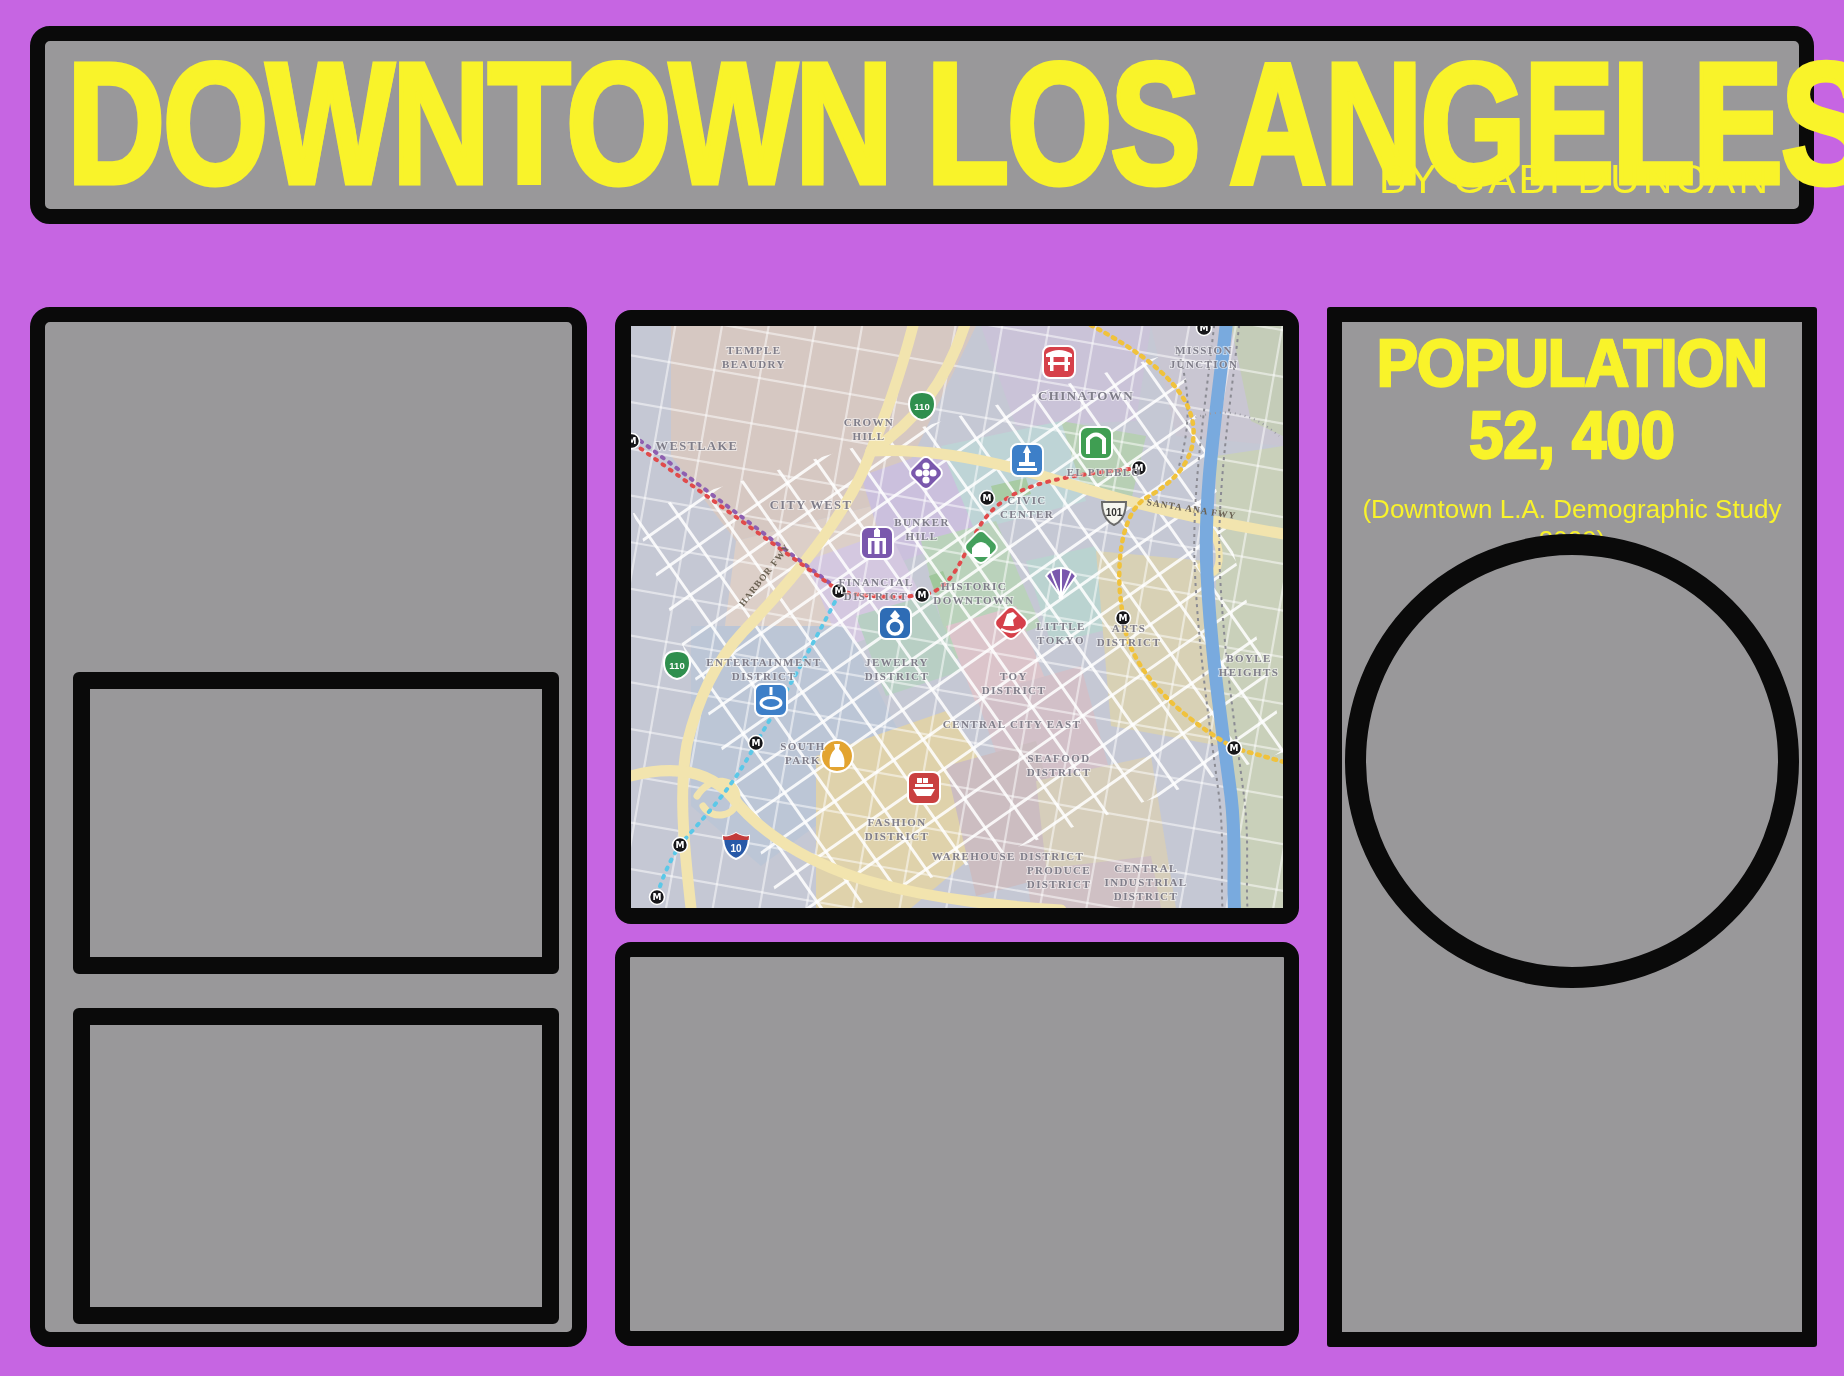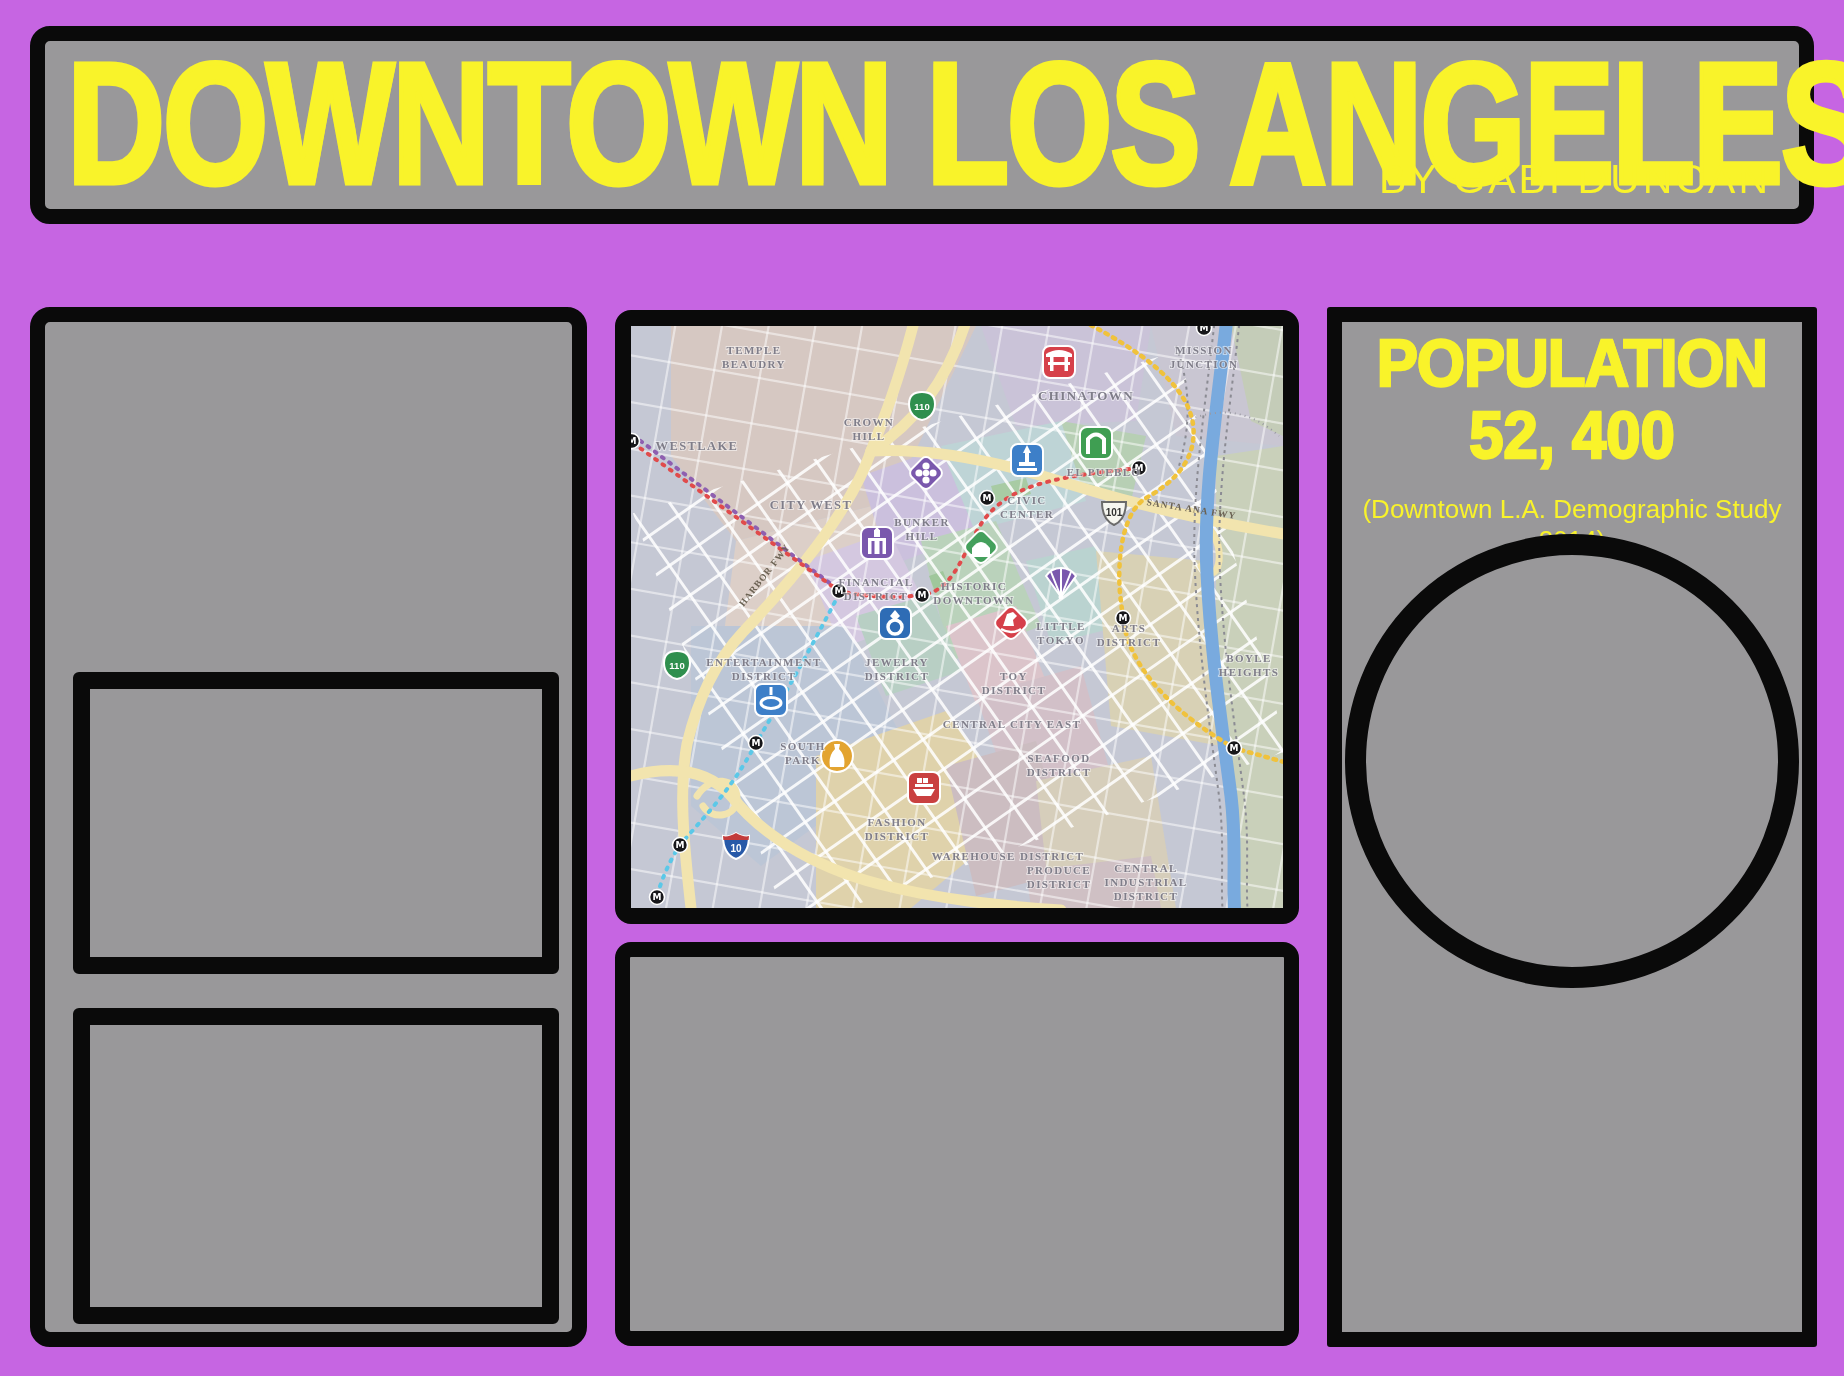--- a/index.html
+++ b/index.html
@@ -482,17 +482,17 @@
           <text x="136" y="251" class="rlabel" text-anchor="middle" font-size="9.5" transform="rotate(-52 136 251)">HARBOR FWY</text>
         </g>
     </svg>
   </div>
 
   <div class="frame mid-box"></div>
 
   <div class="frame right-panel">
     <div class="pop-heading">POPULATION</div>
     <div class="pop-value">52, 400</div>
-    <div class="pop-note">(Downtown L.A. Demographic Study 2014)</div>
+    <div class="pop-note">(Downtown L.A. Demographic Study 2009)</div>
     <div class="pop-circle"></div>
   </div>
 
 </div>
 
 </body></html>

